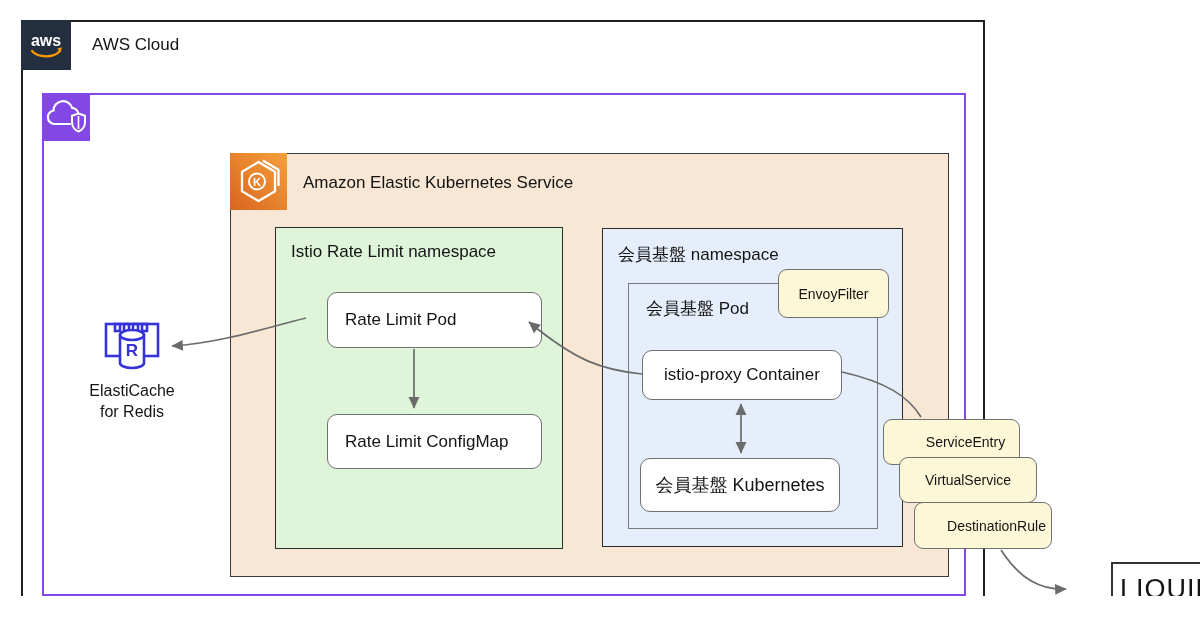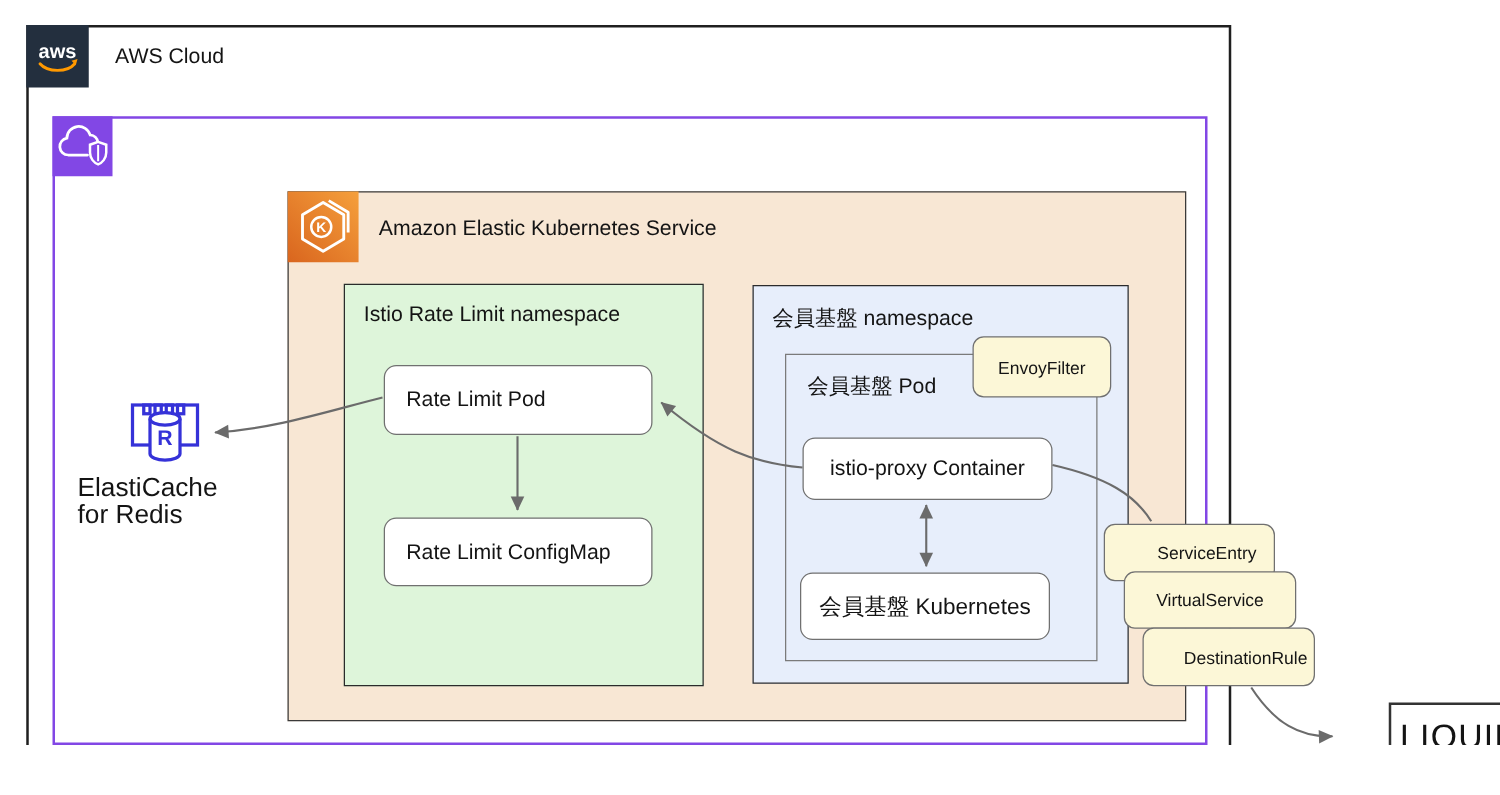--- a/index.html
+++ b/index.html
@@ -11,38 +11,38 @@
   *{box-sizing:border-box;}
   body{margin:0;background:#fff;font-family:"Liberation Sans","DejaVu Sans",sans-serif;color:#141414;}
   #canvas{position:relative;width:1200px;height:596px;background:#fff;overflow:hidden;}
   .group{position:absolute;background:transparent;}
   .glabel{position:absolute;font-size:17px;white-space:nowrap;}
   .node{
     position:absolute;background:#fff;border:1.6px solid var(--node-border);
     border-radius:10px;display:flex;align-items:center;font-size:17px;
   }
   .node.centered{justify-content:center;}
-  .node.leftpad{padding-left:17px;}
+  .node.leftpad{padding-left:17px;margin-left:20px;}
   .resource{
     position:absolute;background:var(--res-yellow);border:1.6px solid var(--node-border);
     border-radius:9px;display:flex;align-items:center;justify-content:center;
     font-size:14px;white-space:nowrap;
   }
   .aws-box{border:2px solid #1F1F1F;}
   .vpc-box{border:2px solid var(--vpc-purple);}
   .eks-box{border:1.6px solid #3A3A3A;background:var(--eks-bg);}
   .ns-green-box{border:1.6px solid var(--dark-border);background:var(--ns-green);}
   .ns-blue-box{border:1.6px solid var(--dark-border);background:var(--ns-blue);}
   .pod-box{border:1.6px solid #7A7A7A;background:transparent;}
   .icon-square{position:absolute;display:flex;align-items:center;justify-content:center;}
   .liquid{
     position:absolute;background:#fff;border:2px solid #333;display:flex;
     align-items:center;justify-content:center;font-size:27px;letter-spacing:1px;z-index:12;
   }
-  .ec-label{position:absolute;width:140px;font-size:21px;line-height:21px;}
+  .ec-label{position:absolute;width:140px;text-align:center;font-size:16px;line-height:21px;}
   #arrows{position:absolute;left:0;top:0;z-index:30;pointer-events:none;}
   .z22{z-index:22;} .z23{z-index:23;padding-left:28px;} .z24{z-index:24;} .z25{z-index:25;padding-left:27px;} .z5{z-index:5;}
 </style>
 </head>
 <body>
 
 <div id="canvas">
 
   <div class="group aws-box" style="left:21px;top:20px;width:964px;height:597px;"></div>
   <div class="icon-square" style="left:21px;top:20px;width:50px;height:50px;background:var(--aws-navy);">

